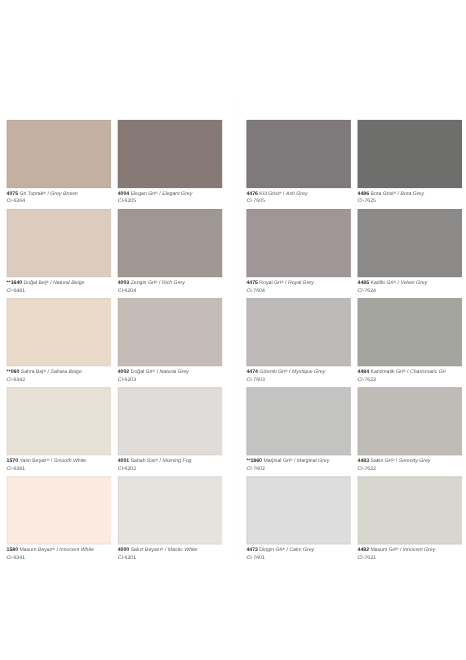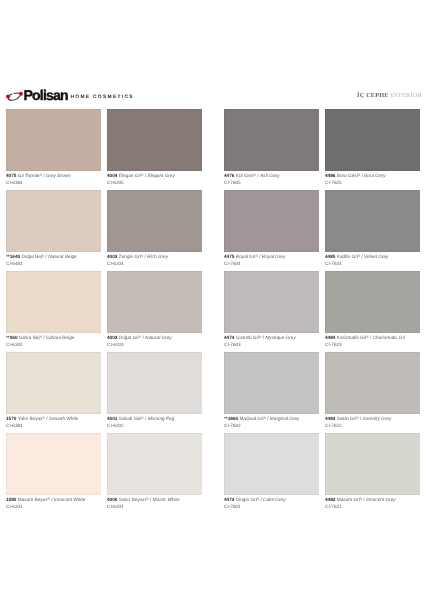--- a/index.html
+++ b/index.html
@@ -24,36 +24,20 @@
 .reg{font-size:0.7em;vertical-align:0.32em;color:#58595b;letter-spacing:0;}
 .sep{color:#58595b;}
 .en{color:#58595b;font-style:italic;}
 .ci{color:#58595b;}
 .vdiv{position:absolute;top:88px;left:216px;width:1px;height:424px;background:#fdfdfd;}
 </style>
 </head>
 <body>
 
 <div class="page">
- <div class="brandbar">
-  <div class="logo">
-   <svg class="logomark" viewBox="0 0 19 14">
-    <path d="M3.0 8.8 C3.3 10.6, 5.0 11.3, 7.3 11.2 C10.2 11.1, 12.9 9.6, 14.6 7.3" stroke-width="1.05" fill="none" stroke-linecap="round" stroke="#2b2b2b"></path>
-    <path d="M4.6 7.0 C4.8 5.8, 5.9 5.1, 7.0 5.0" stroke-width="1.05" fill="none" stroke-linecap="round" stroke="#2b2b2b"></path>
-    <path d="M9.2 4.5 C10.6 4.0, 12.1 3.9, 13.2 4.3" stroke-width="1.05" fill="none" stroke-linecap="round" stroke="#2b2b2b"></path>
-    <circle cx="3.1" cy="7.5" r="2.05" fill="#cb0a26"></circle>
-    <circle cx="15.8" cy="4.8" r="2.15" fill="#cb0a26"></circle>
-   </svg>
-   <span class="wordmark">Polisan</span>
-   <span class="tagline">HOME COSMETICS</span>
-  </div>
-  <div class="secthead">
-   <span class="sect-tr">İÇ CEPHE</span><span class="sect-en">INTERIOR</span>
-  </div>
- </div>
  <div class="vdiv"></div>
  <div class="grid">
   <div class="cell" style="left:6px;top:109px">
    <div class="sw" style="background-color: rgb(195, 176, 162);"></div>
    <div class="lbl">
     <div class="l1"><span class="code">4075</span> <span class="nm">Gri Toprak</span><span class="reg">®</span> <span class="sep">/</span> <span class="en">Grey Brown</span></div>
     <div class="l2"><span class="ci">CI-6364</span></div>
    </div>
   </div>
   <div class="cell" style="left:107px;top:109px">

